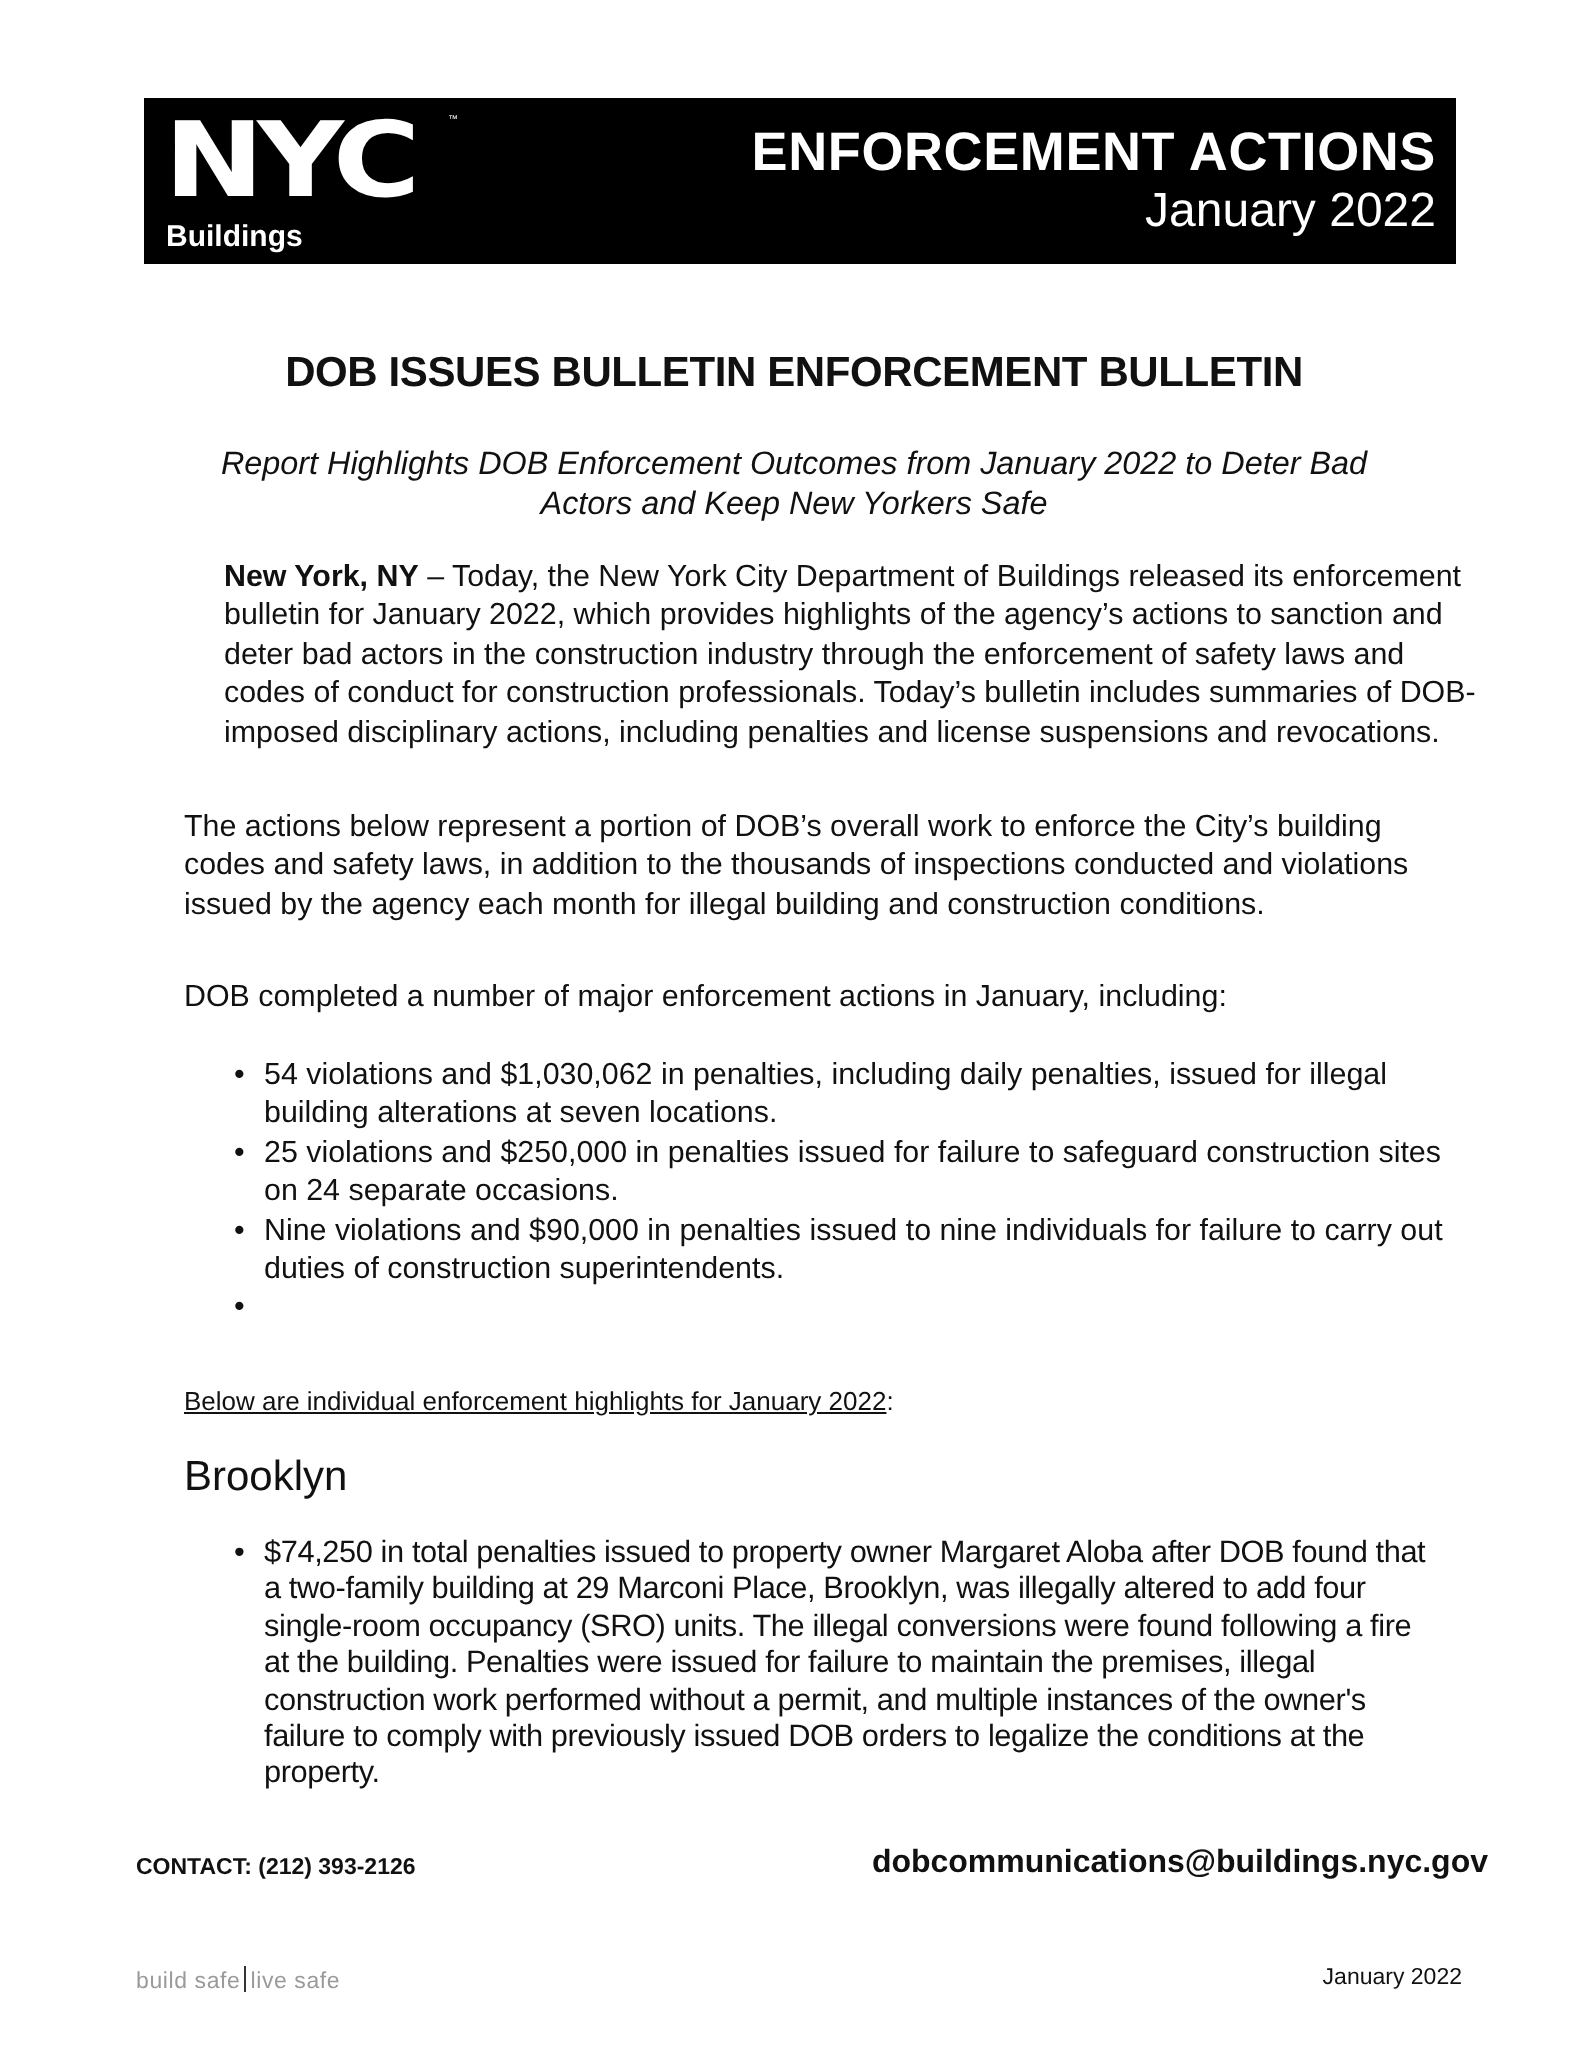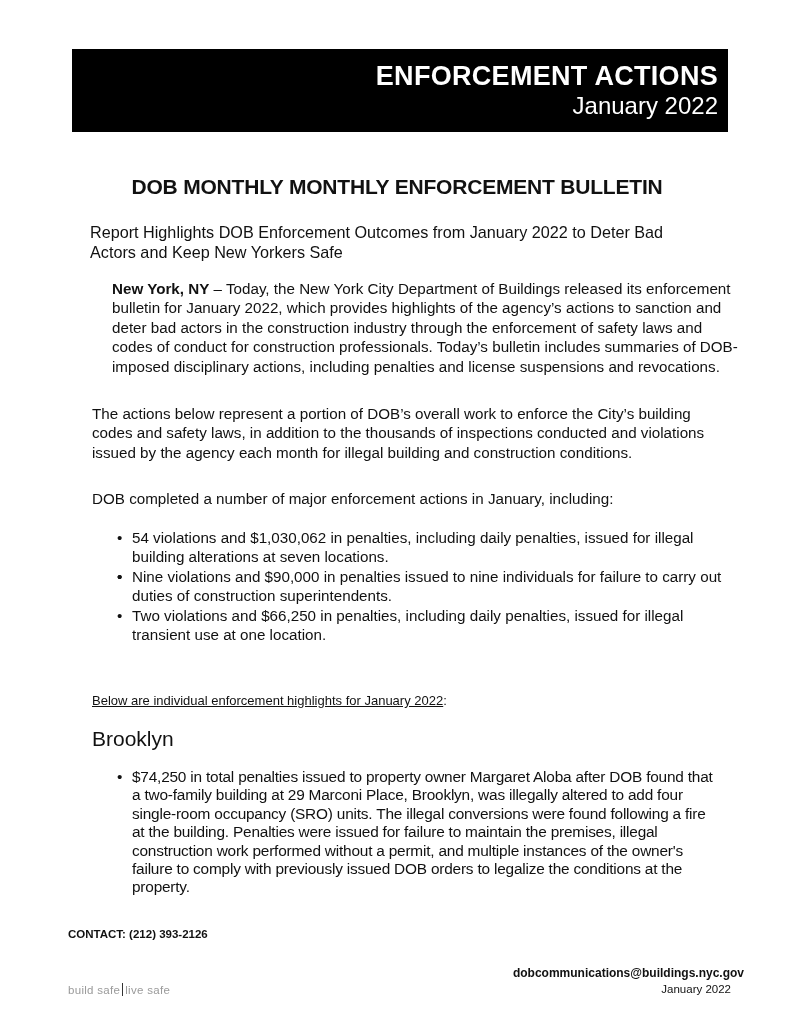--- a/index.html
+++ b/index.html
@@ -77,21 +77,22 @@
       text-align: center;
       font-weight: bold;
       font-size: 21px;
       letter-spacing: -0.2px;
       white-space: nowrap;
     }
     .subhead {
       position: absolute;
       left: -2px; top: 222px;
       width: 614px;
-      text-align: left;
+      text-align: center;
+      font-style: italic;
       font-size: 16.2px;
       line-height: 20px;
     }
     .para {
       position: absolute;
       left: 0;
       width: 630px;
       font-size: 15.2px;
       line-height: 19.4px;
     }
@@ -157,55 +158,60 @@
     }
     .footer-tag .sep {
       display: inline-block;
       width: 1px; height: 13px;
       background: #333333;
       vertical-align: -2px;
       margin: 0 2px;
     }
     .footer-email {
       position: absolute;
-      right: 47px; top: 966px;
-      font-weight: bold;
-      font-size: 12px;
+      right: 47px; top: 923px;
+      font-weight: bold;
+      font-size: 16px;
       white-space: nowrap;
     }
     .footer-date {
       position: absolute;
       right: 60px; top: 983px;
       font-size: 11.5px;
       white-space: nowrap;
     }
   </style>
 </head>
 <body>
 
 <div class="banner">
+  <div class="logo">
+    <span class="logo-nyc">NYC</span>
+    <span class="logo-tm">™</span>
+    <span class="logo-sub">Buildings</span>
+  </div>
   <div class="banner-title">ENFORCEMENT ACTIONS</div>
   <div class="banner-date">January 2022</div>
 </div>
 
 <div class="doc">
-  <h1 class="headline">DOB MONTHLY MONTHLY ENFORCEMENT BULLETIN</h1>
+  <h1 class="headline">DOB ISSUES BULLETIN ENFORCEMENT BULLETIN</h1>
   <p class="subhead">Report Highlights DOB Enforcement Outcomes from January 2022 to Deter Bad Actors and Keep New Yorkers Safe</p>
 
   <p class="para p1"><span class="bold">New York, NY</span><span> – Today, the New York City Department of Buildings released its enforcement bulletin for January 2022, which provides highlights of the agency’s actions to sanction and deter bad actors in the construction industry through the enforcement of safety laws and codes of conduct for construction professionals. Today’s bulletin includes summaries of DOB-imposed disciplinary actions, including penalties and license suspensions and revocations.</span></p>
 
   <p class="para p2">The actions below represent a portion of DOB’s overall work to enforce the City’s building codes and safety laws, in addition to the thousands of inspections conducted and violations issued by the agency each month for illegal building and construction conditions.</p>
 
   <p class="para p3">DOB completed a number of major enforcement actions in January, including:</p>
 
   <ul class="bullets">
     <li><span class="dot">•</span><span>54 violations and $1,030,062 in penalties, including daily penalties, issued for illegal building alterations at seven locations.</span></li>
+    <li><span class="dot">•</span><span>25 violations and $250,000 in penalties issued for failure to safeguard construction sites on 24 separate occasions.</span></li>
+    <li><span class="dot">•</span><span>Nine violations and $90,000 in penalties issued to nine individuals for failure to carry out duties of construction superintendents.</span></li>
     <li><span class="dot">•</span></li>
-    <li><span class="dot">•</span><span>Nine violations and $90,000 in penalties issued to nine individuals for failure to carry out duties of construction superintendents.</span></li>
-    <li><span class="dot">•</span><span>Two violations and $66,250 in penalties, including daily penalties, issued for illegal transient use at one location.</span></li>
   </ul>
 
   <p class="link-line"><span class="u">Below are individual enforcement highlights for January 2022</span><span>:</span></p>
 
   <h2 class="section-title">Brooklyn</h2>
 
   <ul class="boro-bullets">
     <li><span class="dot">•</span><span>$74,250 in total penalties issued to property owner Margaret Aloba after DOB found that a two-family building at 29 Marconi Place, Brooklyn, was illegally altered to add four single-room occupancy (SRO) units. The illegal conversions were found following a fire at the building. Penalties were issued for failure to maintain the premises, illegal construction work performed without a permit, and multiple instances of the owner's failure to comply with previously issued DOB orders to legalize the conditions at the property.</span></li>
   </ul>
 </div>

